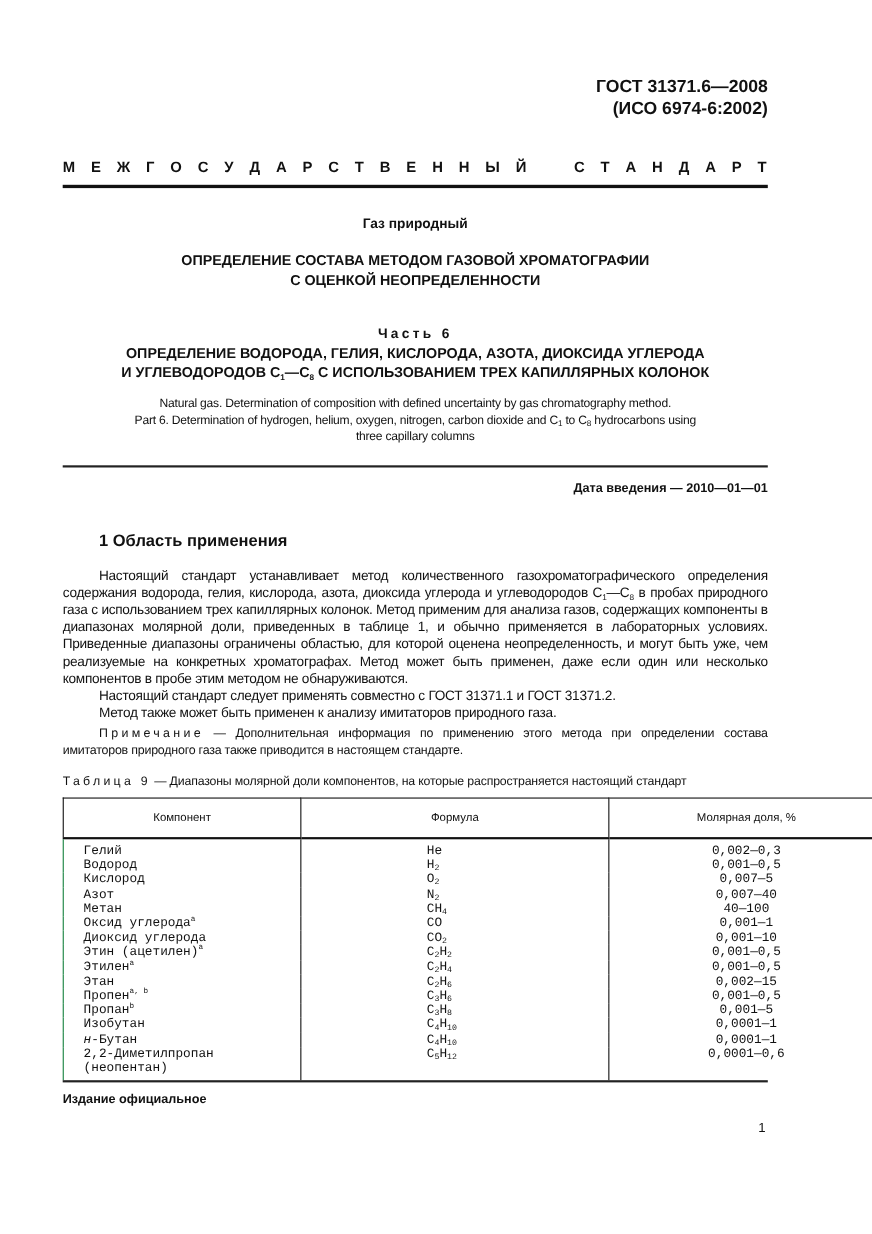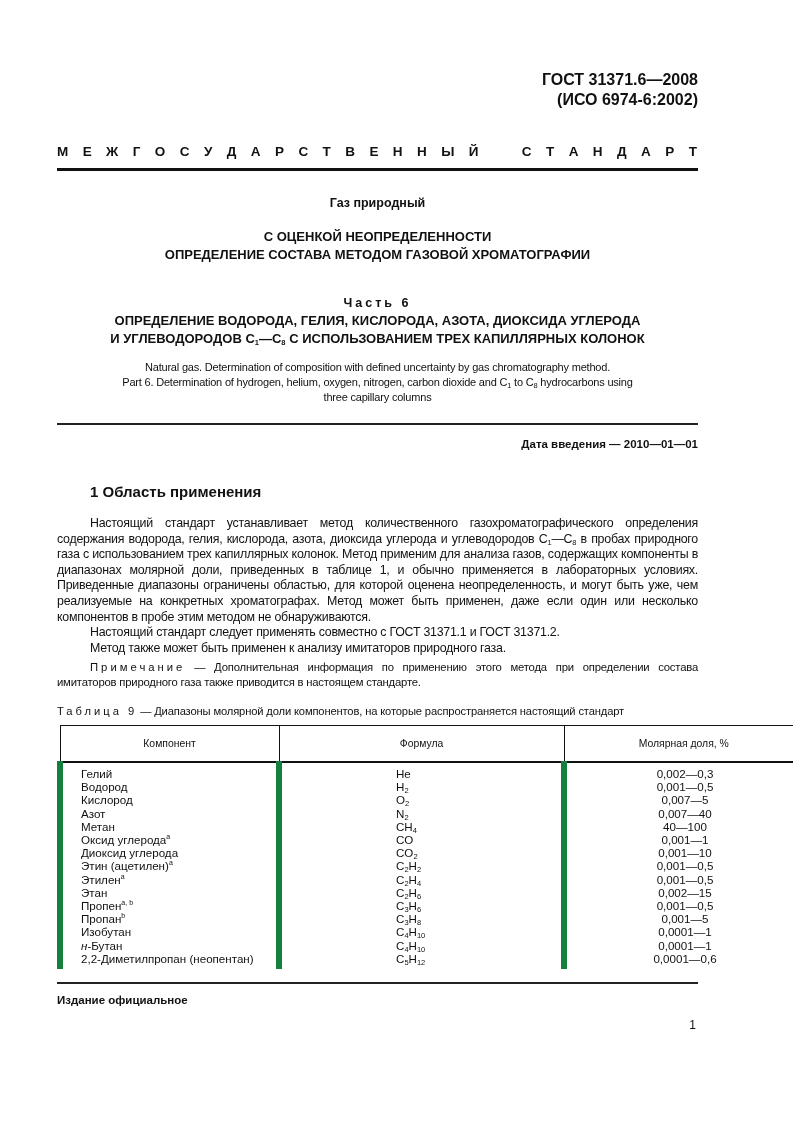--- a/index.html
+++ b/index.html
@@ -19,21 +19,21 @@
   .date { right: 95px; top: 438px; font-weight: bold; font-size: 11.5px; }
   .sec-title { left: 90px; top: 483px; font-weight: bold; font-size: 15px; }
   .body-text { left: 57px; width: 641px; font-size: 12.4px; line-height: 15.6px; text-align: justify; letter-spacing: -0.25px; }
   .body-text p { margin: 0; text-indent: 33px; }
   .note { left: 57px; top: 660px; width: 641px; font-size: 11.3px; line-height: 15px; text-align: justify; letter-spacing: -0.2px; }
   .note p { margin: 0; text-indent: 33px; }
   .spaced { letter-spacing: 3px; }
   .tbl-cap { left: 57px; top: 705px; font-size: 11.2px; letter-spacing: -0.15px; }
   table.main { position: absolute; left: 57px; top: 725px; width: 747px; border-collapse: collapse; font-size: 11.6px; }
   table.main th { font-weight: normal; font-size: 10.4px; height: 33px; border: 1px solid #111; border-bottom: 2.5px solid #111; }
-  table.main td { border-left: 6px solid #15803d; border-right: 1px solid #111; padding: 0; vertical-align: top; line-height: 13.2px; }
+  table.main td { border-left: 1px solid #15803d; border-right: 1px solid #111; padding: 0; vertical-align: top; line-height: 13.2px; font-family: Liberation Mono, monospace; }
   table.main tr.first td { padding-top: 4px; }
   table.main tr.last td { padding-bottom: 4px; }
   .col-comp { width: 195px; padding-left: 18px !important; }
   .col-form { width: 165px; padding-left: 114px !important; }
   .col-frac { text-align: center; }
   sup { font-size: 7px; vertical-align: 5px; line-height: 0; }
   sub { font-size: 7.5px; vertical-align: -2px; line-height: 0; }
   .ed { left: 57px; top: 994px; font-weight: bold; font-size: 11.5px; }
   .pgnum { right: 97px; top: 1018px; font-size: 12px; }
 </style>
@@ -72,22 +72,22 @@
     <span>Н</span>
     <span>Д</span>
     <span>А</span>
     <span>Р</span>
     <span>Т</span>
   </div>
 <div class="abs rule-thick" style="top:168px;"></div>
 
 <div class="abs center-block t-gas">Газ природный</div>
 <div class="abs center-block t-main">
+  <div>ОПРЕДЕЛЕНИЕ СОСТАВА МЕТОДОМ ГАЗОВОЙ ХРОМАТОГРАФИИ</div>
   <div>С ОЦЕНКОЙ НЕОПРЕДЕЛЕННОСТИ</div>
-  <div>ОПРЕДЕЛЕНИЕ СОСТАВА МЕТОДОМ ГАЗОВОЙ ХРОМАТОГРАФИИ</div>
 </div>
 <div class="abs center-block t-part">Часть 6</div>
 <div class="abs center-block t-sub">
   <div>ОПРЕДЕЛЕНИЕ ВОДОРОДА, ГЕЛИЯ, КИСЛОРОДА, АЗОТА, ДИОКСИДА УГЛЕРОДА</div>
   <div><span>И УГЛЕВОДОРОДОВ C</span><sub>1</sub><span>—C</span><sub>8</sub><span> С ИСПОЛЬЗОВАНИЕМ ТРЕХ КАПИЛЛЯРНЫХ КОЛОНОК</span></div>
 </div>
 <div class="abs center-block t-eng">
   <div>Natural gas. Determination of composition with defined uncertainty by gas chromatography method.</div>
   <div><span>Part 6. Determination of hydrogen, helium, oxygen, nitrogen, carbon dioxide and C</span><sub>1</sub><span> to C</span><sub>8</sub><span> hydrocarbons using</span></div>
   <div>three capillary columns</div>

